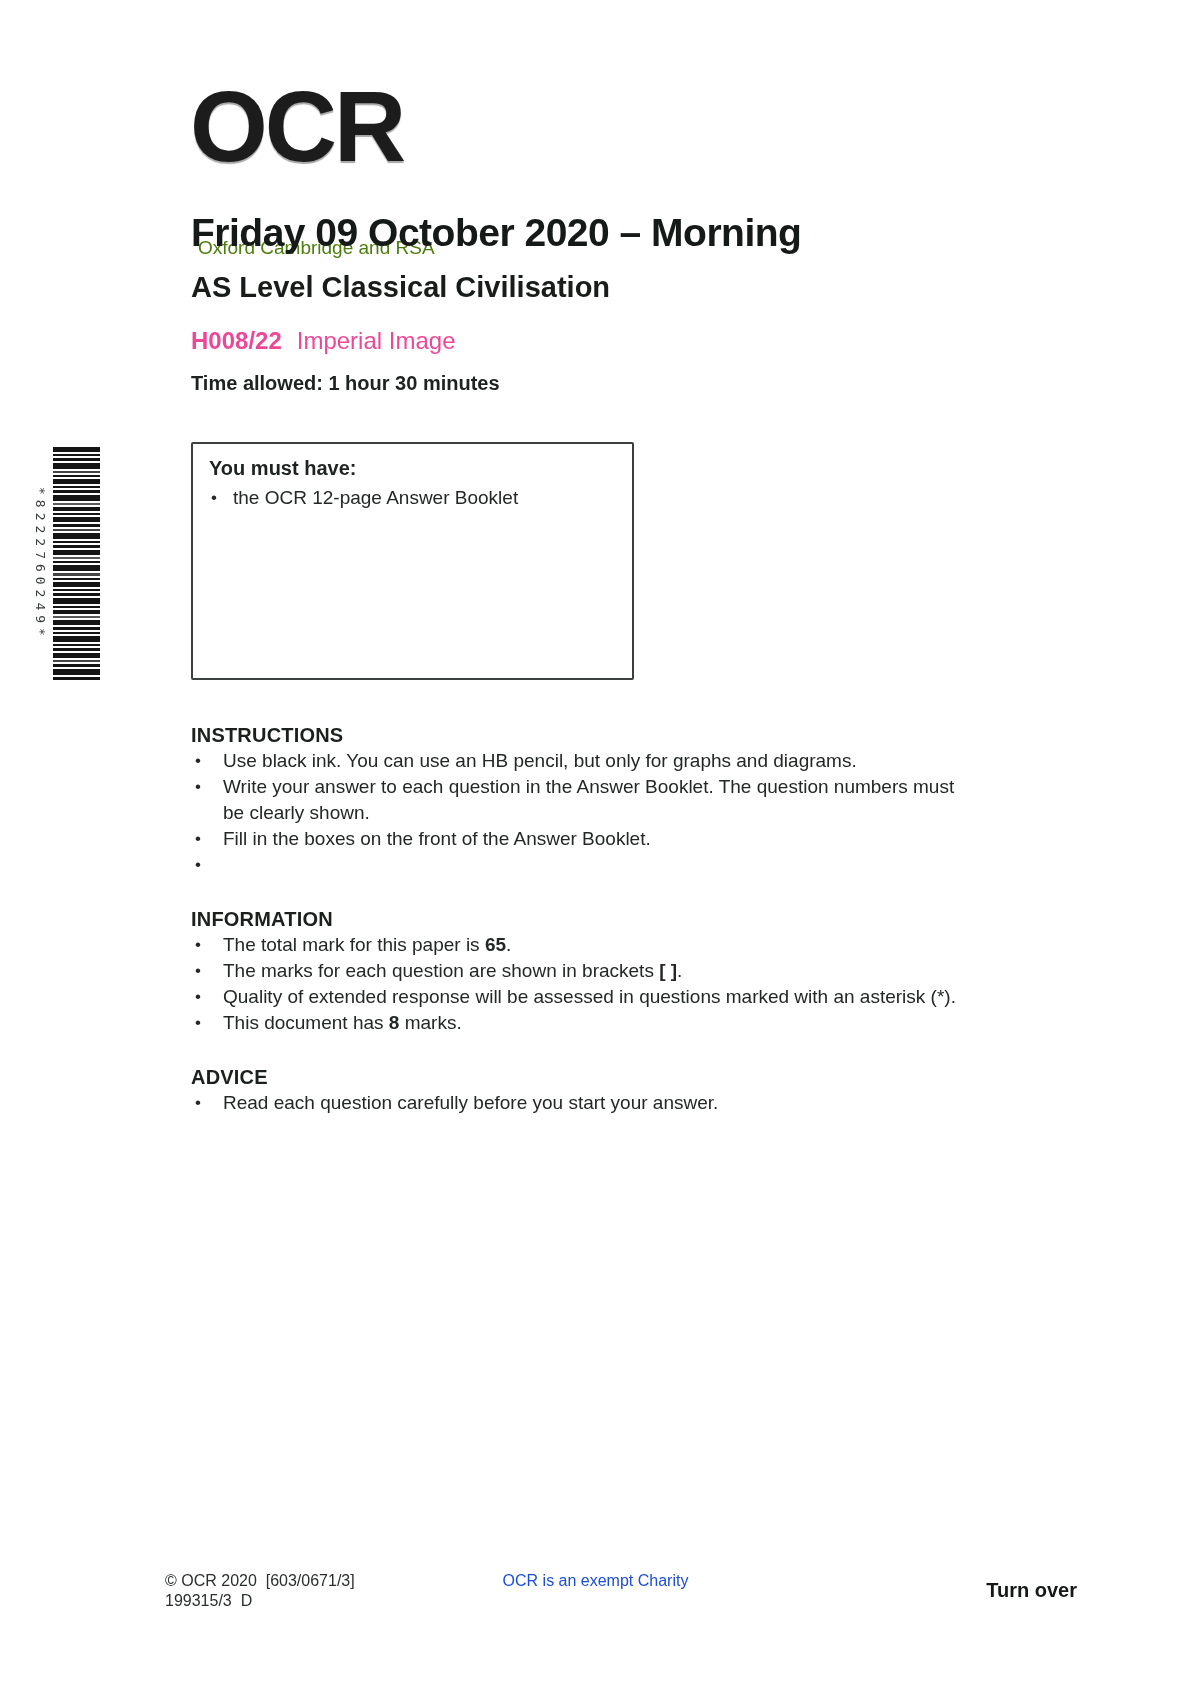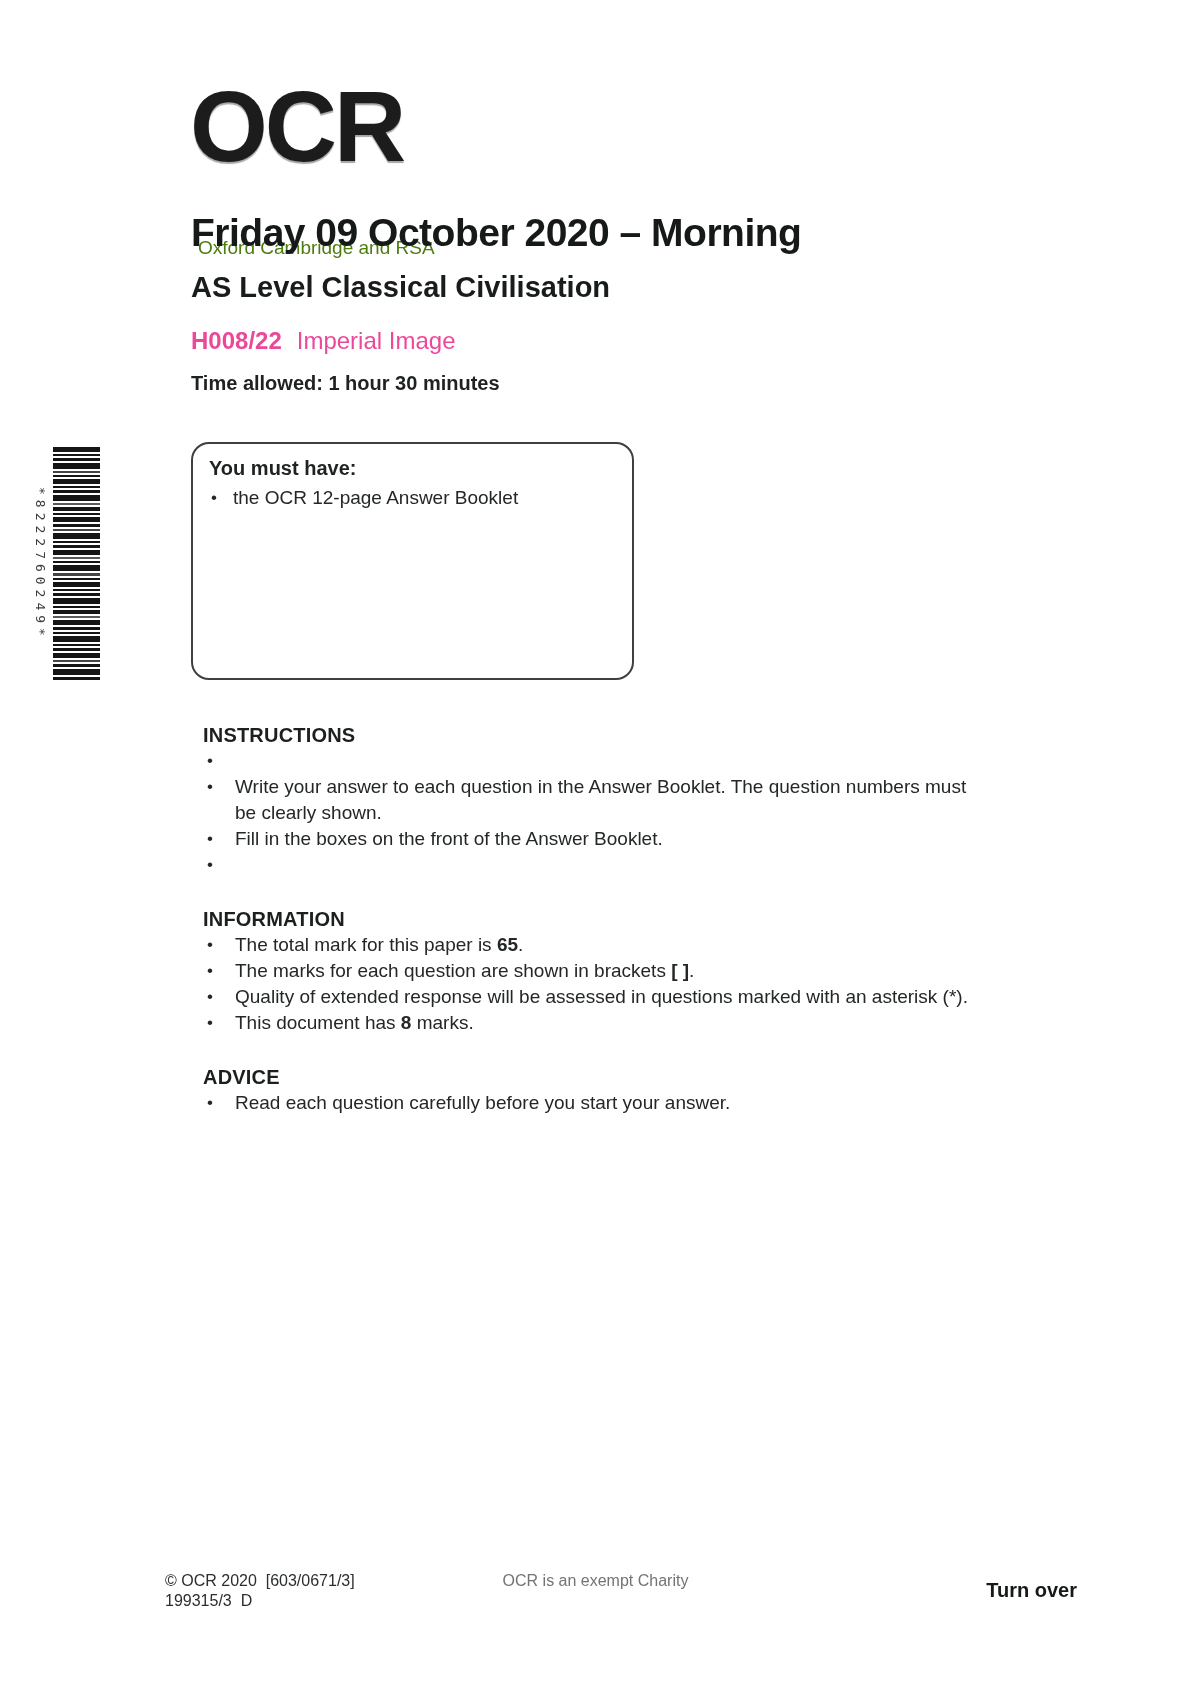--- a/index.html
+++ b/index.html
@@ -26,39 +26,39 @@
   
   .barcode-bars{left:53px;top:447px;width:47px;height:233px;}
   .barcode-text{
     left:28px;top:447px;height:233px;width:20px;
     writing-mode:vertical-rl;text-align:center;
     font-family:"DejaVu Sans Mono", monospace;font-size:13px;letter-spacing:5px;color:#3a3f3c;
   }
   
   .must-have-box{
     left:191px;top:442px;width:443px;height:238px;box-sizing:border-box;
-    border:2px solid #3c413e;border-radius:18px;padding:13px 16px;
+    border:2px solid #3c413e;border-radius:2px;padding:13px 16px;
   }
   .must-have-heading{font-size:20px;font-weight:bold;color:#1e2321;margin:0 0 4px 0;}
   ul.blist{list-style:none;margin:0;padding:0;}
   ul.blist li{display:flex;align-items:flex-start;line-height:26px;font-size:19px;color:#232826;}
   ul.blist .marker{width:28px;flex:0 0 28px;text-align:left;padding-left:4px;font-size:17px;}
   ul.blist .li-text{white-space:pre-wrap;}
   .must-have-box ul.blist li{line-height:27px;}
   .must-have-box ul.blist .marker{width:22px;flex:0 0 22px;padding-left:2px;}
   
-  .sections{left:203px;top:722px;width:845px;}
+  .sections{left:191px;top:722px;width:845px;}
   .section h2{
     font-size:20px;font-weight:bold;color:#1b201d;margin:0;line-height:26px;letter-spacing:0.2px;
   }
   .section + .section{margin-top:28px;}
   
   .footer-left1{left:165px;top:1572px;font-size:16px;color:#2a2f2c;white-space:pre;}
   .footer-left2{left:165px;top:1592px;font-size:16px;color:#2a2f2c;white-space:pre;}
-  .footer-center{left:0;top:1572px;width:1191px;text-align:center;font-size:16px;color:#737373;}
+  .footer-center{left:0;top:1572px;width:1191px;text-align:center;font-size:16px;color:#1d4ed8;}
   .footer-right{right:114px;top:1579px;font-size:20px;font-weight:bold;color:#151917;margin-left:48px;}
 </style>
 </head>
 <body>
 
 <div class="abs ocr-logo">OCR</div>
 <div class="abs ocr-tagline">Oxford Cambridge and RSA</div>
 
 <div class="abs exam-title">Friday 09 October 2020 – Morning</div>
 <div class="abs exam-subtitle">AS Level Classical Civilisation</div>
@@ -123,20 +123,21 @@
       </li>
     </ul>
 </div>
 
 <div class="abs sections">
   <div class="section">
     <h2>INSTRUCTIONS</h2>
     <ul class="blist">
         <li>
           <span class="marker">•</span>
+          <span class="li-text"><span>Use black ink. You can use an HB pencil, but only for graphs and diagrams.</span></span>
         </li>
         <li>
           <span class="marker">•</span>
           <span class="li-text"><span>Write your answer to each question in the Answer Booklet. The question numbers must
 be clearly shown.</span></span>
         </li>
         <li>
           <span class="marker">•</span>
           <span class="li-text"><span>Fill in the boxes on the front of the Answer Booklet.</span></span>
         </li>

